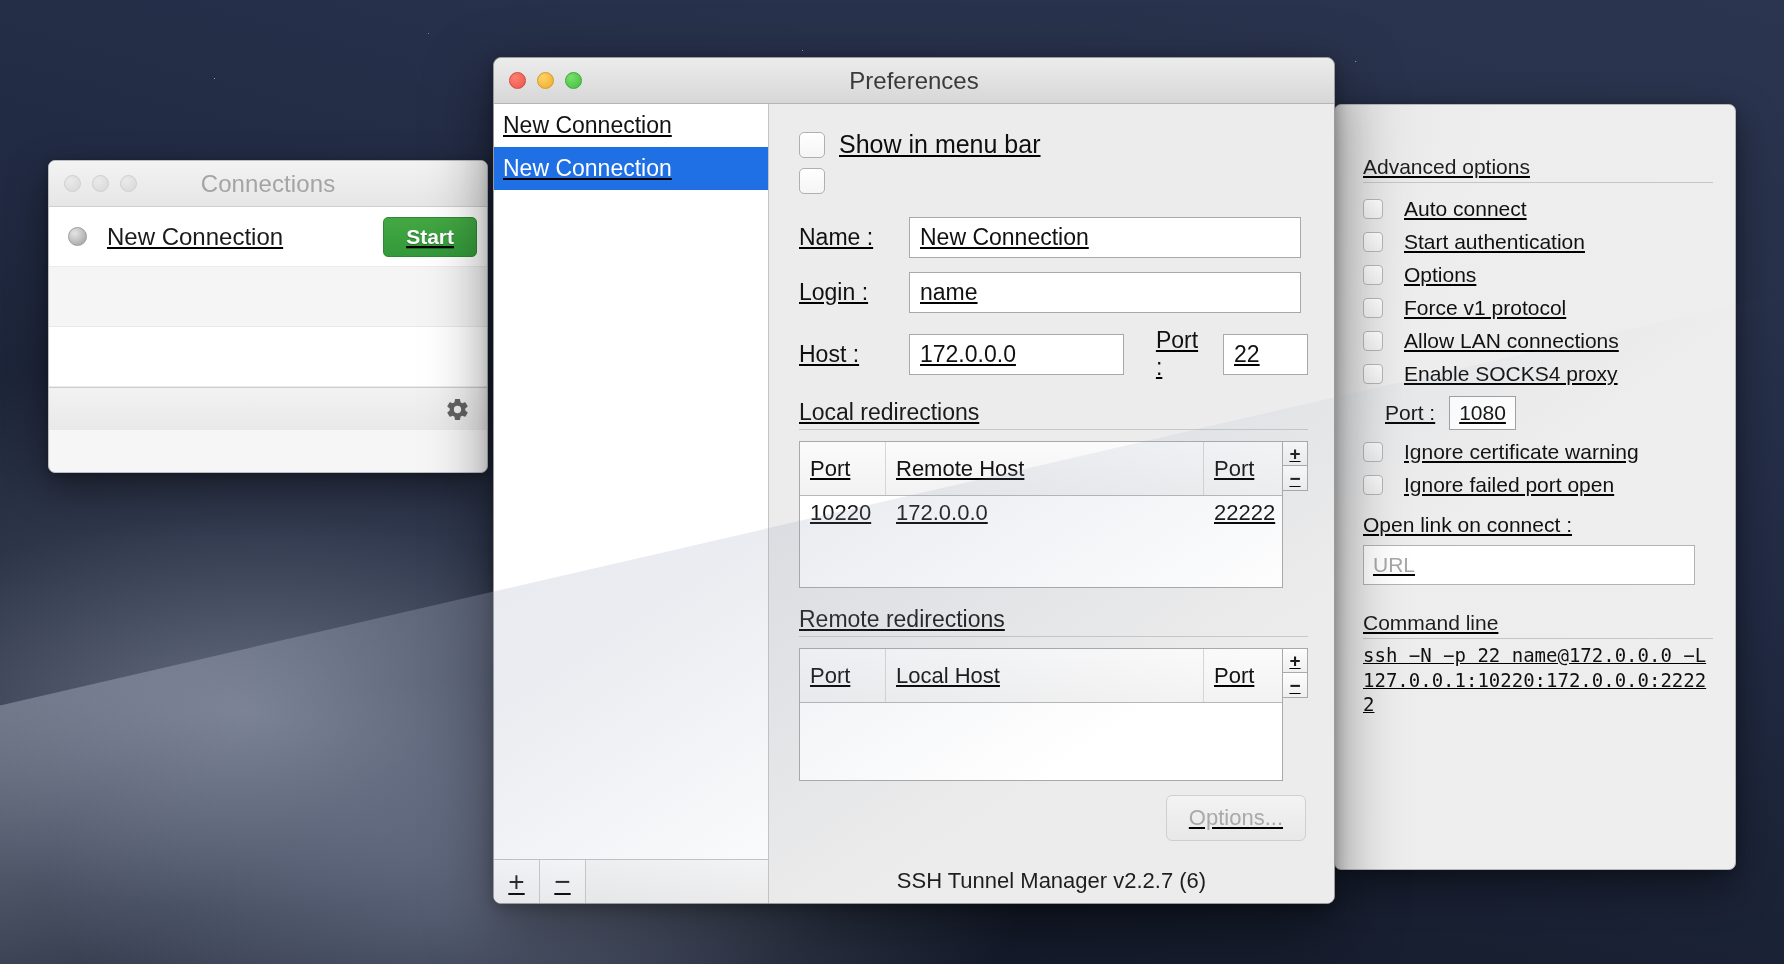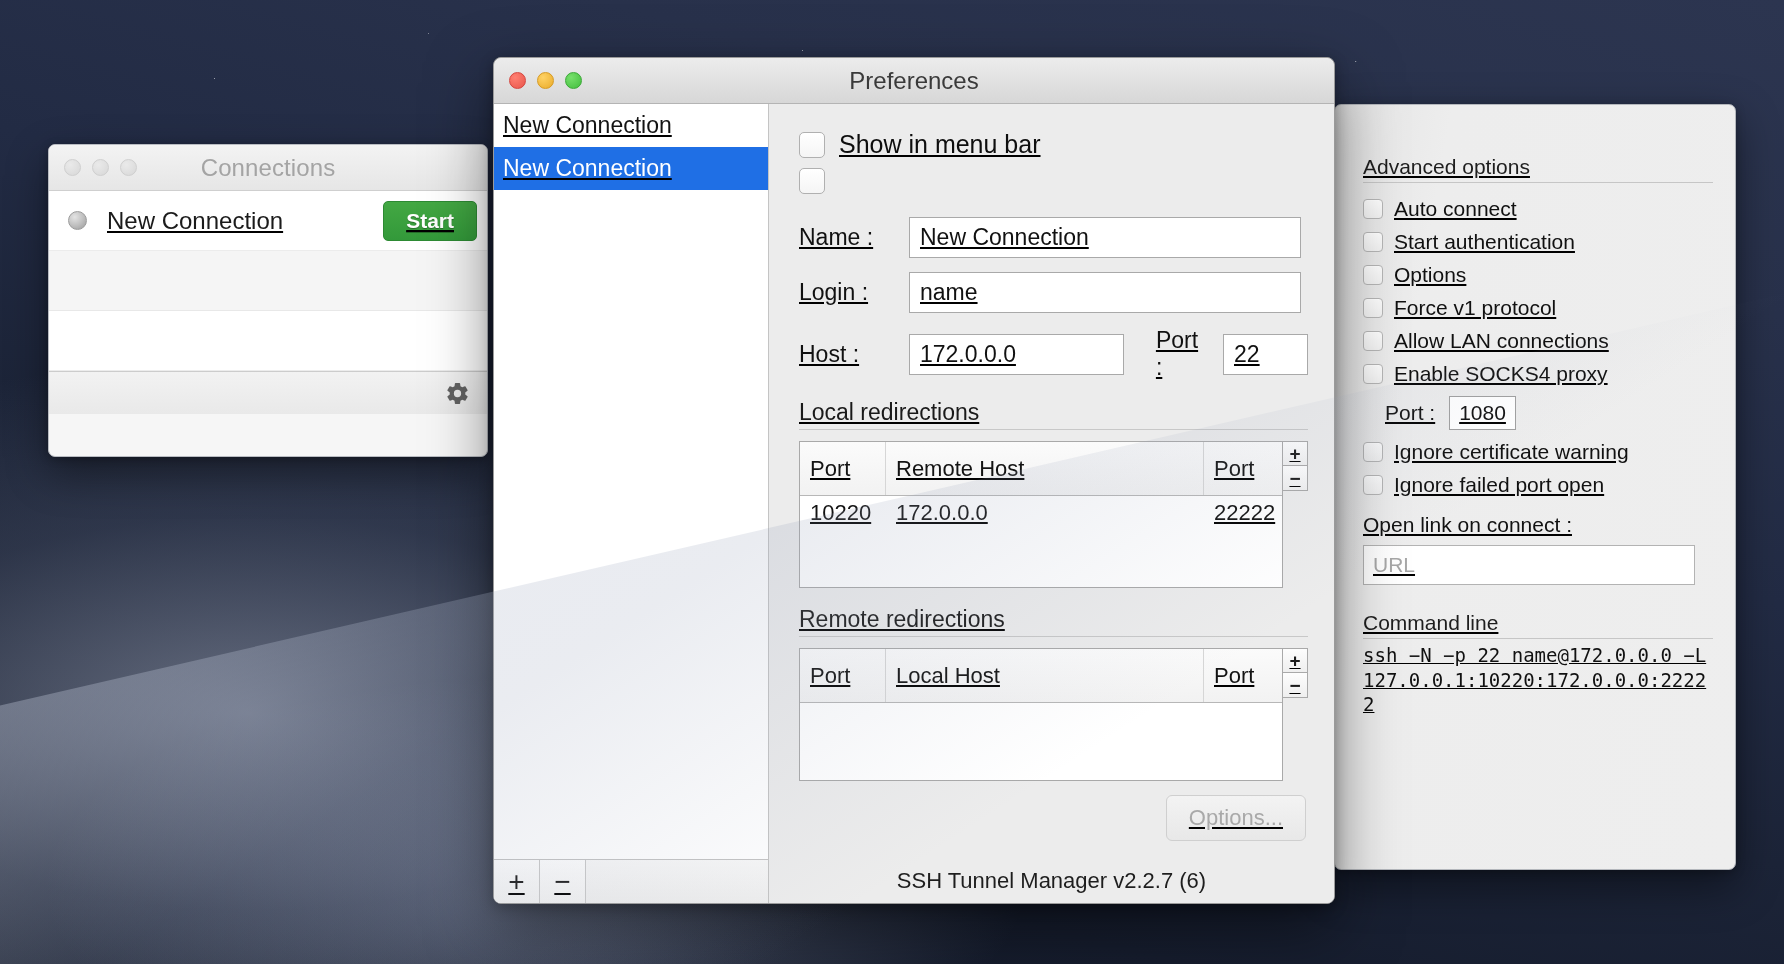--- a/index.html
+++ b/index.html
@@ -47,21 +47,21 @@
   
   .win {
     position: absolute;
     border-radius: 7px;
     overflow: hidden;
     text-decoration: underline;
   }
 
   
   #connections-window {
-    left: 48px; top: 144px; width: 440px; height: 313px;
+    left: 48px; top: 160px; width: 440px; height: 313px;
     background: #f6f6f6;
     border: 1px solid #b9bcc2;
     box-shadow: 0 16px 42px rgba(0,0,0,.42), 0 2px 8px rgba(0,0,0,.25);
   }
   #connections-titlebar {
     height: 46px;
     background: linear-gradient(#f3f3f3, #e6e6e6);
     border-bottom: 1px solid #cfcfcf;
     display: flex; align-items: center;
     position: relative;
@@ -113,21 +113,21 @@
     border: 1px solid #b4b7bc;
     border-radius: 7px;
     box-shadow: 0 16px 44px rgba(0,0,0,.45), 0 2px 10px rgba(0,0,0,.25);
     padding: 50px 0 0 0;
   }
   #advanced-panel-inner { padding: 0 22px 0 28px; }
   .group-title {
     font-size: 21px; color: #1e1e1e; padding-bottom: 3px;
     border-bottom: 1px solid #c6c6c6; margin-bottom: 14px;
   }
-  .chk-row { display: flex; align-items: center; gap: 11px; margin: 9px 0; }
+  .chk-row { display: flex; align-items: center; gap: 21px; margin: 9px 0; }
   .chk {
     width: 20px; height: 20px; border-radius: 4px;
     background: linear-gradient(#fdfdfd,#f2f2f2);
     border: 1px solid #b6b6b6; flex: 0 0 auto;
     box-shadow: inset 0 1px 0 #fff;
   }
   .chk-label { font-size: 21px; color: #111; white-space: nowrap; }
   .inline-field { display:flex; align-items:center; gap: 14px; margin: 10px 0 10px 22px; }
   .fld-label { font-size: 21px; color: #111; }
   .txtbox {

